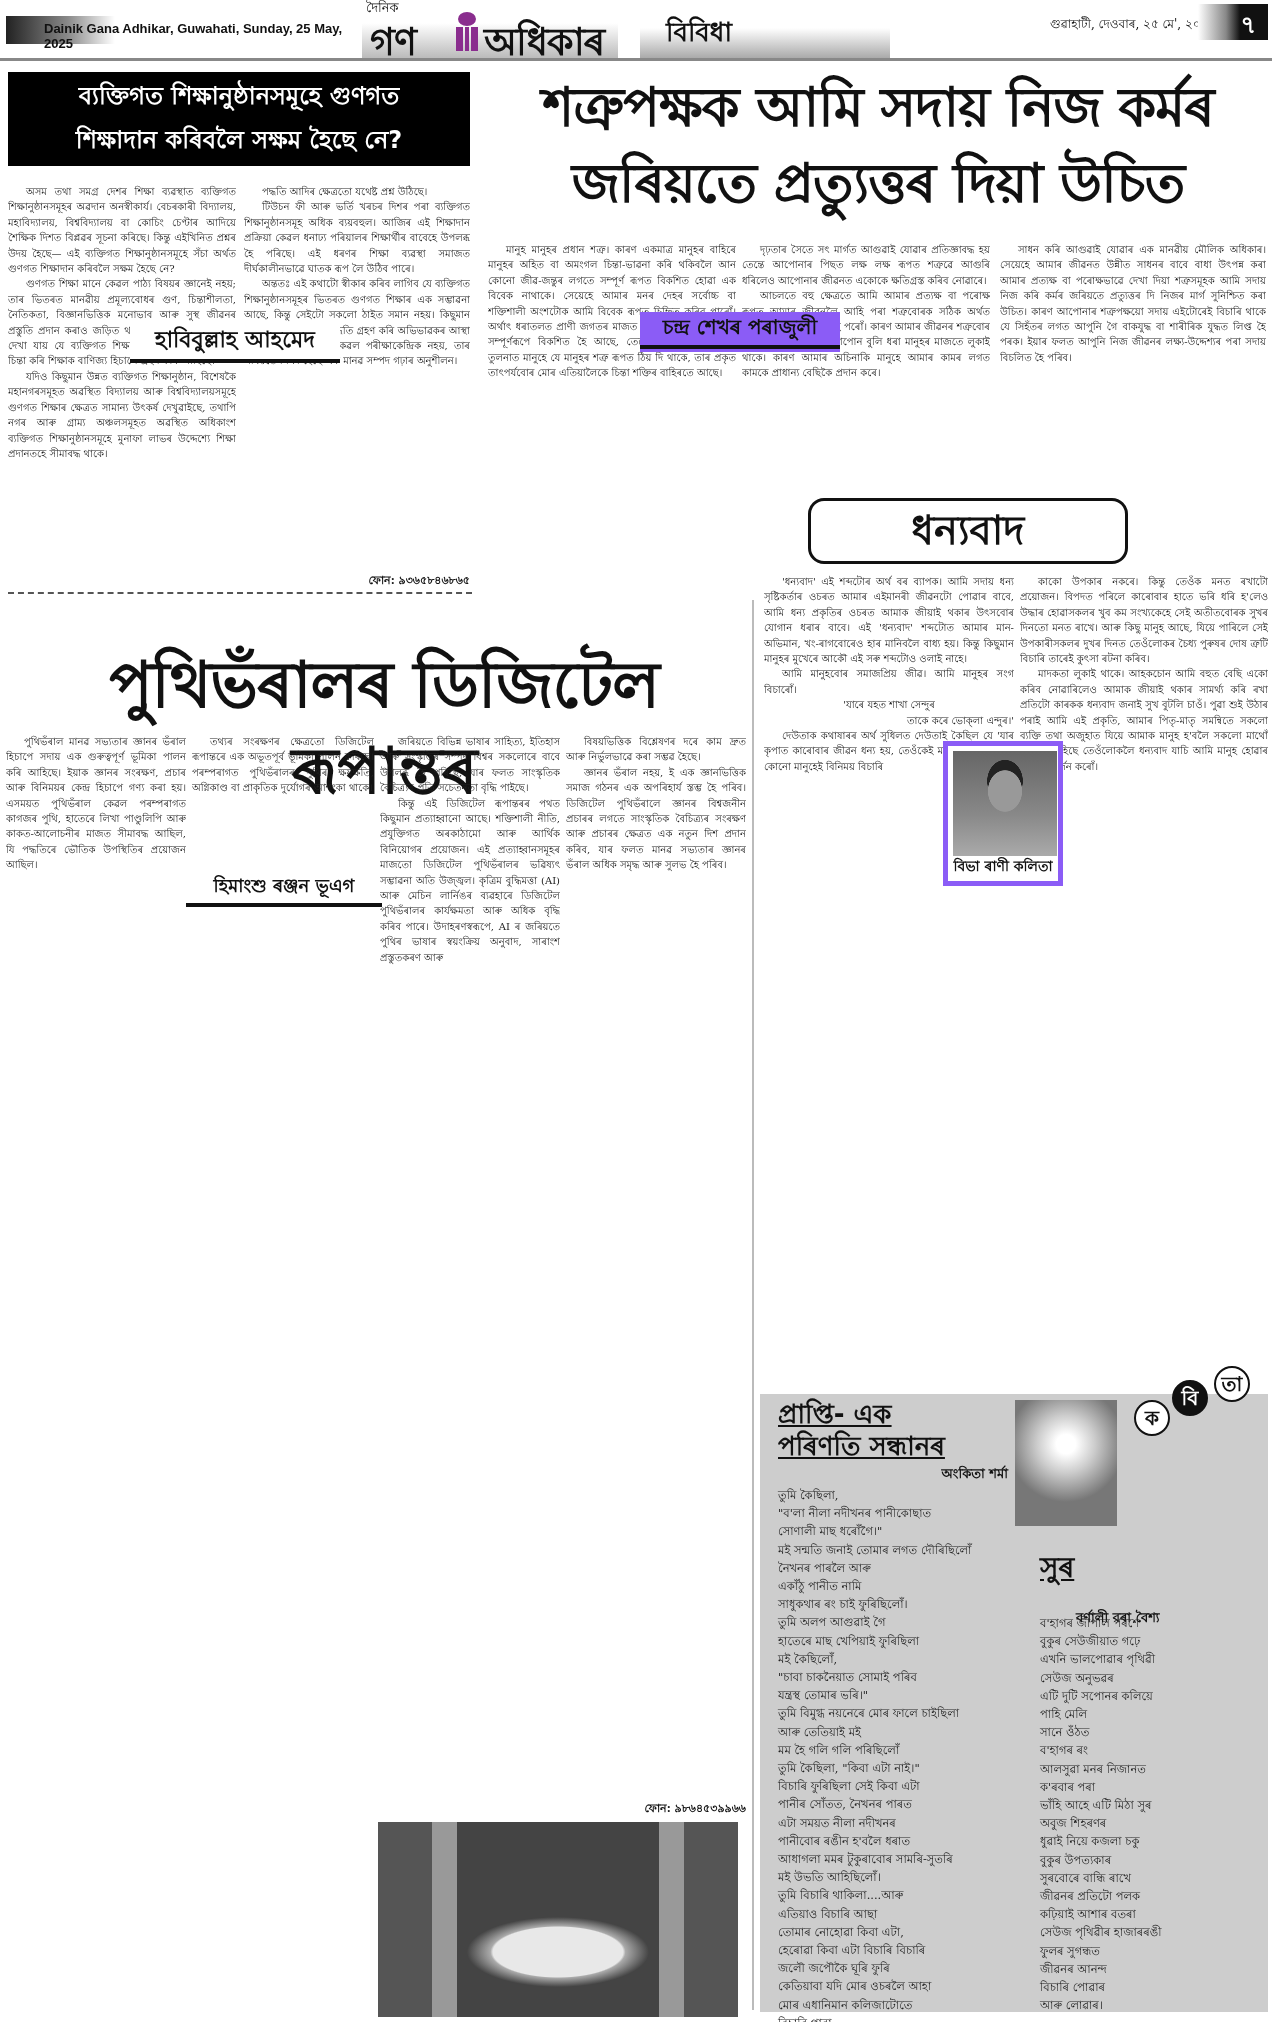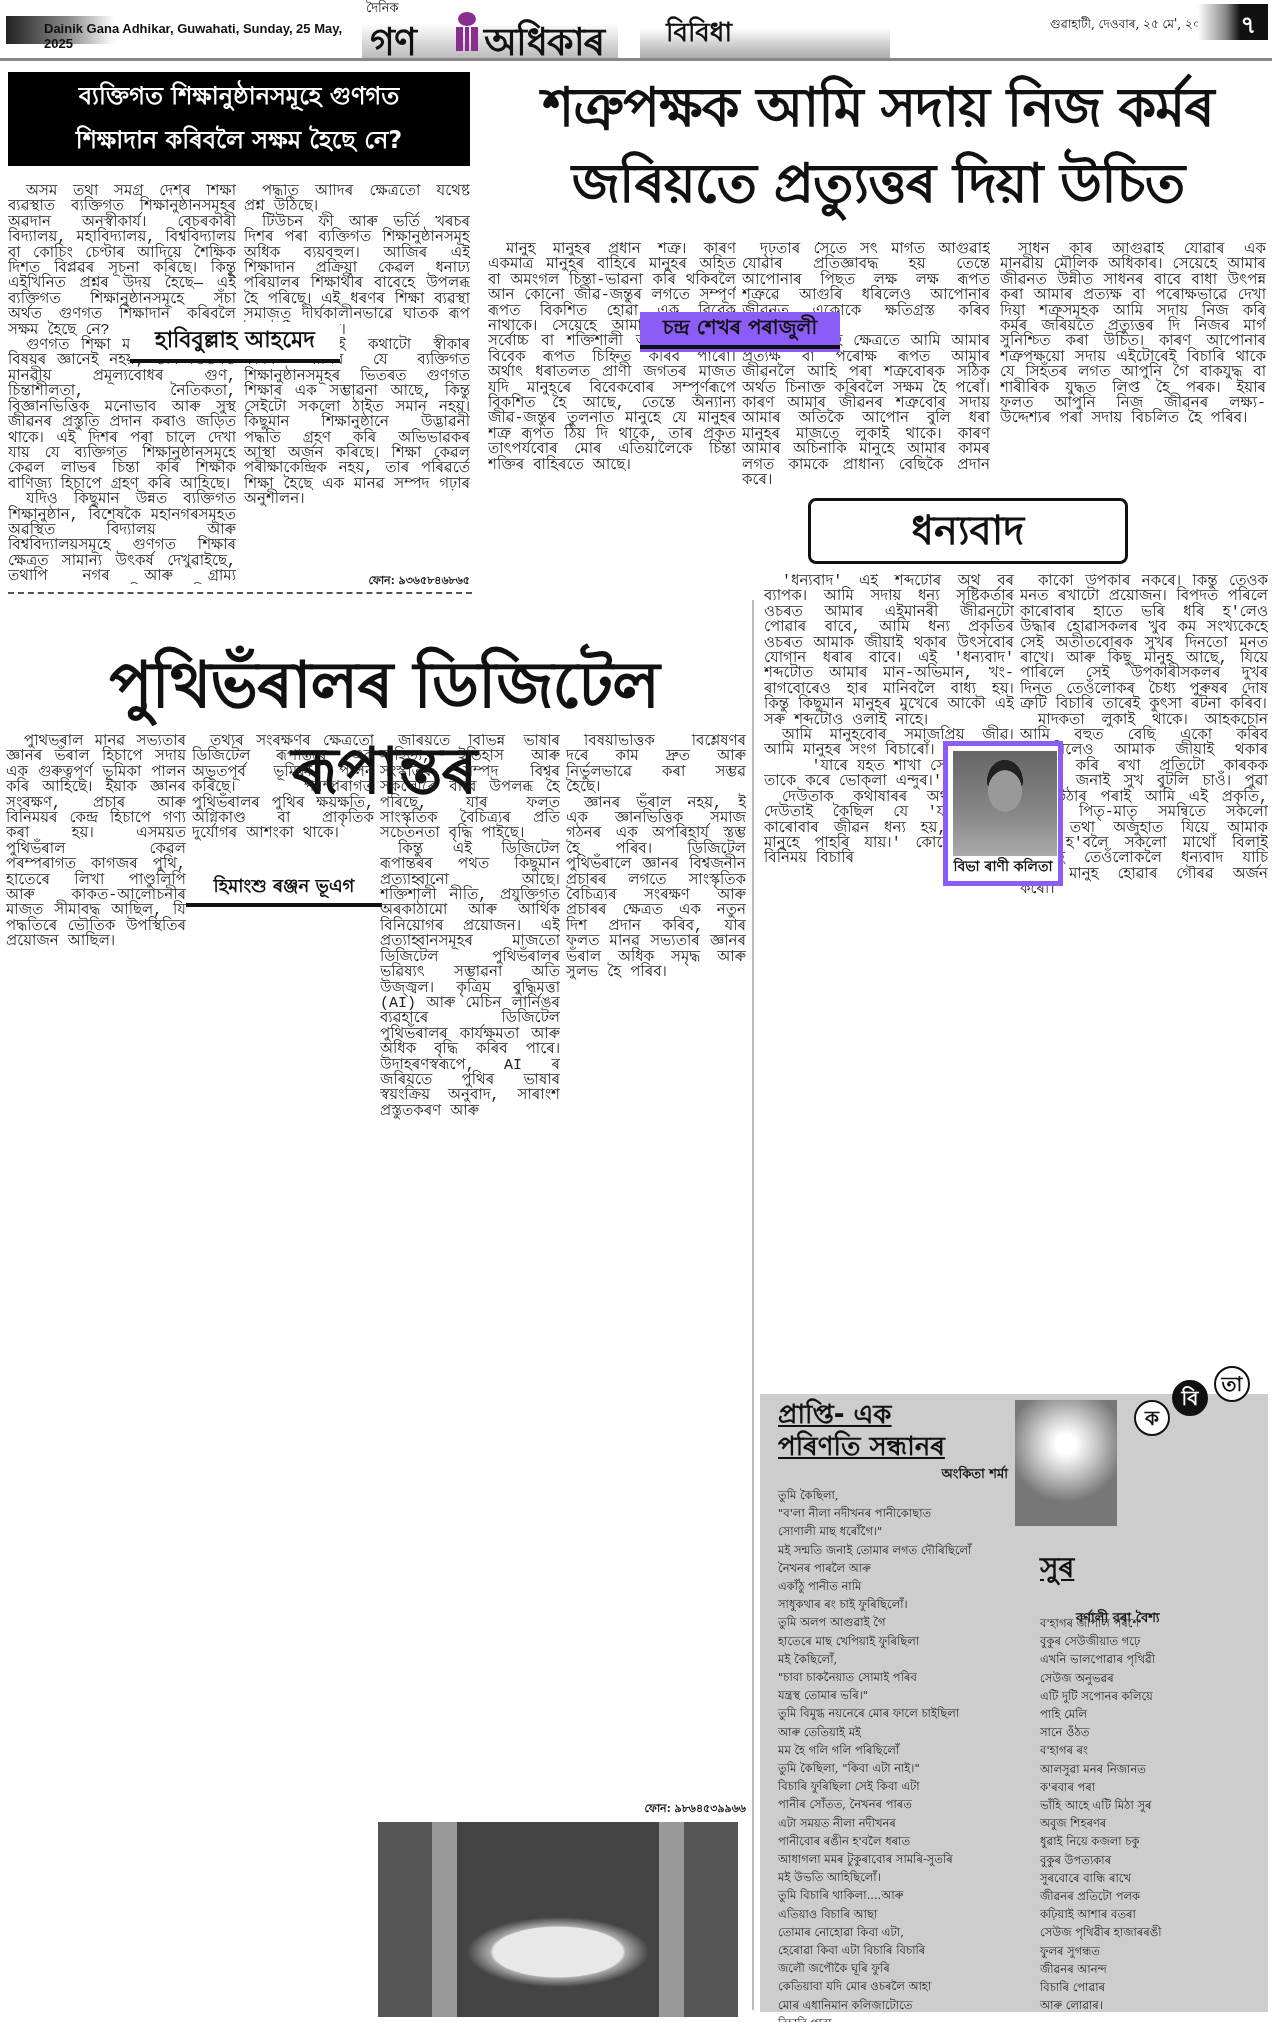--- a/index.html
+++ b/index.html
@@ -16,32 +16,32 @@
   .logo-fig .body { position:absolute; left:2px; top:15px; width:22px; height:24px; background:linear-gradient(90deg,#8a2d8e 0 30%,transparent 30% 40%,#8a2d8e 40% 60%,transparent 60% 70%,#8a2d8e 70%); }
   .section-tag { left: 640px; top: 8px; width: 250px; height: 50px; background: linear-gradient(180deg,#fff 40%,#aaa 100%); }
   .section-tag span { position:absolute; left: 26px; top: 4px; font: bold 26px "DejaVu Sans", sans-serif; }
   .date-right { left: 1050px; top: 15px; font-size: 12px; }
   .page-num { left: 1198px; top: 4px; width: 70px; height: 36px; background: linear-gradient(90deg,#fff 0%,#888 40%,#111 60%); }
   .page-num span { position:absolute; right:12px; top:2px; color:#fff; font: bold 24px "DejaVu Sans", sans-serif; }
   .rule { left:0; top:58px; width:1272px; height:3px; background:#888; }
 
   
   .a1-head { left: 8px; top: 72px; width: 462px; height: 94px; background: #000; color: #fff; text-align:center; font: bold 24px "DejaVu Sans", sans-serif; line-height: 44px; padding-top: 2px; }
-  .col-text { font-size: 15px; line-height: 15.4px; text-align: justify; color:#222;font-family:Liberation Mono, monospace; }
+  .col-text { font-size: 10px; line-height: 15.4px; text-align: justify; color:#222; }
   .col-text p { text-indent: 18px; }
   .byline { font: bold 22px "DejaVu Sans", sans-serif; white-space: nowrap; }
   .byline-line { height: 4px; background:#111; }
   .phone { font-size: 11px; font-weight: bold; text-align: right; }
   .dash-sep { border-top: 2px dashed #555; }
 
   
   .a2-head { left: 488px; top: 70px; width: 780px; text-align:center; font: bold 54px "DejaVu Sans", sans-serif; line-height: 76px; letter-spacing: -1px; }
 
   
-  .thanks-box { left: 808px; top: 498px; width: 320px; height: 66px; border: 3px solid #111; border-radius: 8px; text-align:center; font: bold 40px "DejaVu Sans", sans-serif; line-height: 58px; }
+  .thanks-box { left: 808px; top: 498px; width: 320px; height: 66px; border: 3px solid #111; border-radius: 16px; text-align:center; font: bold 40px "DejaVu Sans", sans-serif; line-height: 58px; }
   .photo-box { left: 943px; top: 741px; width: 120px; height: 145px; border: 5px solid #8b5cf6; background:#fff; }
   .photo-box .ph { position:absolute; left:5px; top:5px; width:104px; height:105px; background: radial-gradient(ellipse 28px 34px at 52px 40px,#999 60%,transparent 62%), radial-gradient(ellipse 22px 26px at 52px 30px,#222 80%,transparent 82%), linear-gradient(180deg,#666,#888 60%,#aaa); }
   .photo-box .cap { position:absolute; left:0; bottom:2px; width:100%; text-align:center; font: bold 14px "DejaVu Sans", sans-serif; }
 
   
   .a3-head { left: 6px; top: 642px; width: 756px; text-align:center; font: bold 64px "DejaVu Sans", sans-serif; line-height: 86px; letter-spacing:-1px; }
   .books-img { left: 378px; top: 1822px; width: 360px; height: 195px; background: radial-gradient(ellipse 130px 50px at 180px 130px,#e8e8e8 50%,#aaa 52%,transparent 70%), linear-gradient(90deg,#555 0 15%,#999 15% 22%,#444 22% 78%,#999 78% 85%,#555 85%); }
 
   
   .poem-panel { left: 760px; top: 1394px; width: 508px; height: 618px; background:#cdcdcd; }
@@ -117,21 +117,21 @@
   <div class="byline-line"></div>
 </div>
 
 <div class="abs thanks-box">
   <span>ধন্যবাদ</span>
 </div>
 <div class="abs col-text" style="left:764px;top:574px;width:250px;height:820px;overflow:hidden">
   <p>'ধন্যবাদ' এই শব্দটোৰ অৰ্থ বৰ ব্যাপক। আমি সদায় ধন্য সৃষ্টিকৰ্তাৰ ওচৰত আমাৰ এইমানৰী জীৱনটো পোৱাৰ বাবে, আমি ধন্য প্ৰকৃতিৰ ওচৰত আমাক জীয়াই থকাৰ উৎসবোৰ যোগান ধৰাৰ বাবে। এই 'ধন্যবাদ' শব্দটোত আমাৰ মান-অভিমান, খং-ৰাগবোৰেও হাৰ মানিবলৈ বাধ্য হয়। কিন্তু কিছুমান মানুহৰ মুখেৰে আকৌ এই সৰু শব্দটোও ওলাই নাহে।</p>
   <p>আমি মানুহবোৰ সমাজপ্ৰিয় জীৱ। আমি মানুহৰ সংগ বিচাৰোঁ।</p>
   <p style="text-align:center;text-indent:0">'যাৰে যহত শাখা সেন্দুৰ</p>
-  <p style="text-align:left;text-indent:0">তাকে কৰে ভোক্‌লা এন্দুৰ।'</p>
+  <p style="text-align:right;text-indent:0">তাকে কৰে ভোক্‌লা এন্দুৰ।'</p>
   <p>দেউতাক কথাষাৰৰ অৰ্থ সুধিলত দেউতাই কৈছিল যে 'যাৰ কৃপাত কাৰোবাৰ জীৱন ধন্য হয়, তেওঁকেই মানুহে পাহৰি যায়।' কোনো মানুহেই বিনিময় বিচাৰি</p>
 </div>
 <div class="abs col-text" style="left:1020px;top:574px;width:248px;height:820px;overflow:hidden">
   <p>কাকো উপকাৰ নকৰে। কিন্তু তেওঁক মনত ৰখাটো প্ৰয়োজন। বিপদত পৰিলে কাৰোবাৰ হাতে ভৰি ধৰি হ'লেও উদ্ধাৰ হোৱাসকলৰ খুব কম সংখ্যকেহে সেই অতীতবোৰক সুখৰ দিনতো মনত ৰাখে। আৰু কিছু মানুহ আছে, যিয়ে পাৰিলে সেই উপকাৰীসকলৰ দুখৰ দিনত তেওঁলোকৰ চৈধ্য পুৰুষৰ দোষ ত্ৰুটি বিচাৰি তাৰেই কুৎসা ৰটনা কৰিব।</p>
   <p>মাদকতা লুকাই থাকে। আহকচোন আমি বহুত বেছি একো কৰিব নোৱাৰিলেও আমাক জীয়াই থকাৰ সামৰ্থ্য কৰি ৰখা প্ৰতিটো কাৰকক ধন্যবাদ জনাই সুখ বুটলি চাওঁ। পুৱা শুই উঠাৰ পৰাই আমি এই প্ৰকৃতি, আমাৰ পিতৃ-মাতৃ সমন্বিতে সকলো ব্যক্তি তথা অজুহাত যিয়ে আমাক মানুহ হ'বলৈ সকলো মাথোঁ বিলাই আহিছে তেওঁলোকলৈ ধন্যবাদ যাচি আমি মানুহ হোৱাৰ গৌৰৱ অৰ্জন কৰোঁ।</p>
 </div>
 <div class="abs photo-box">
   <div class="ph"></div>
   <div class="cap">বিভা ৰাণী কলিতা</div>
 </div>

